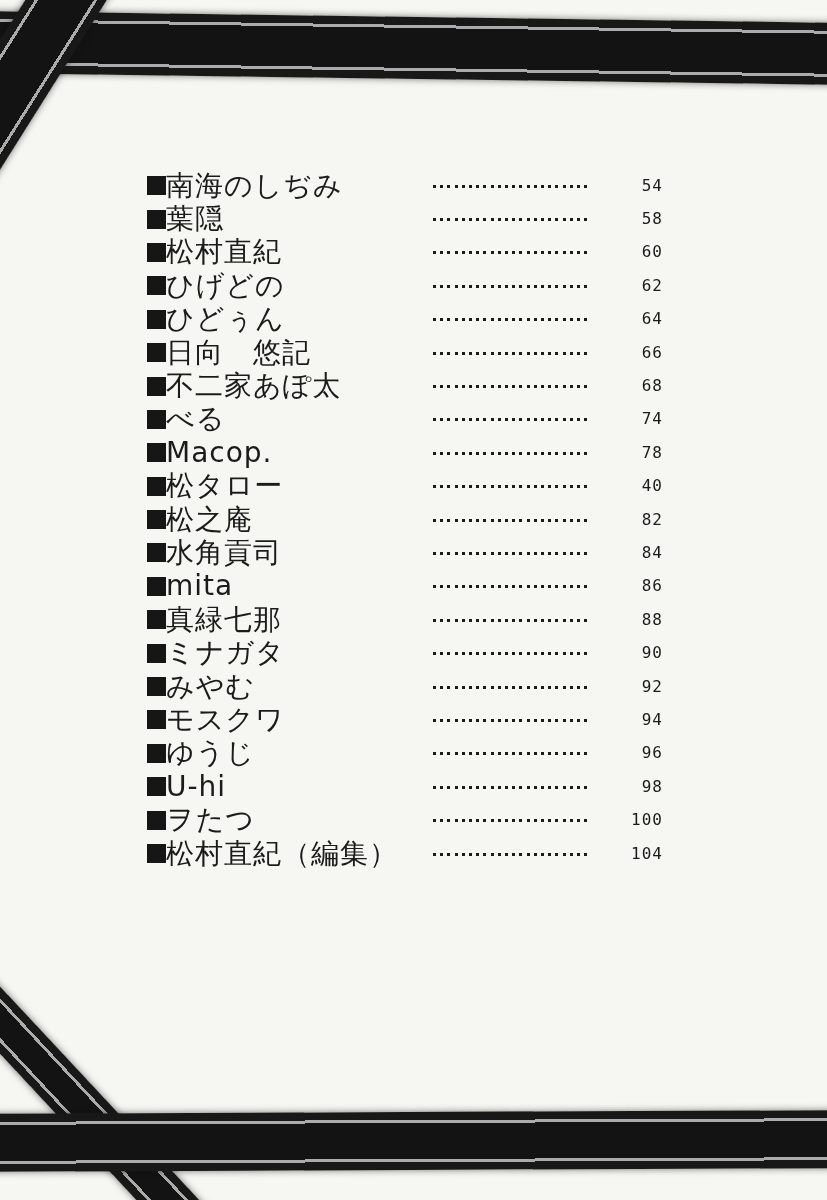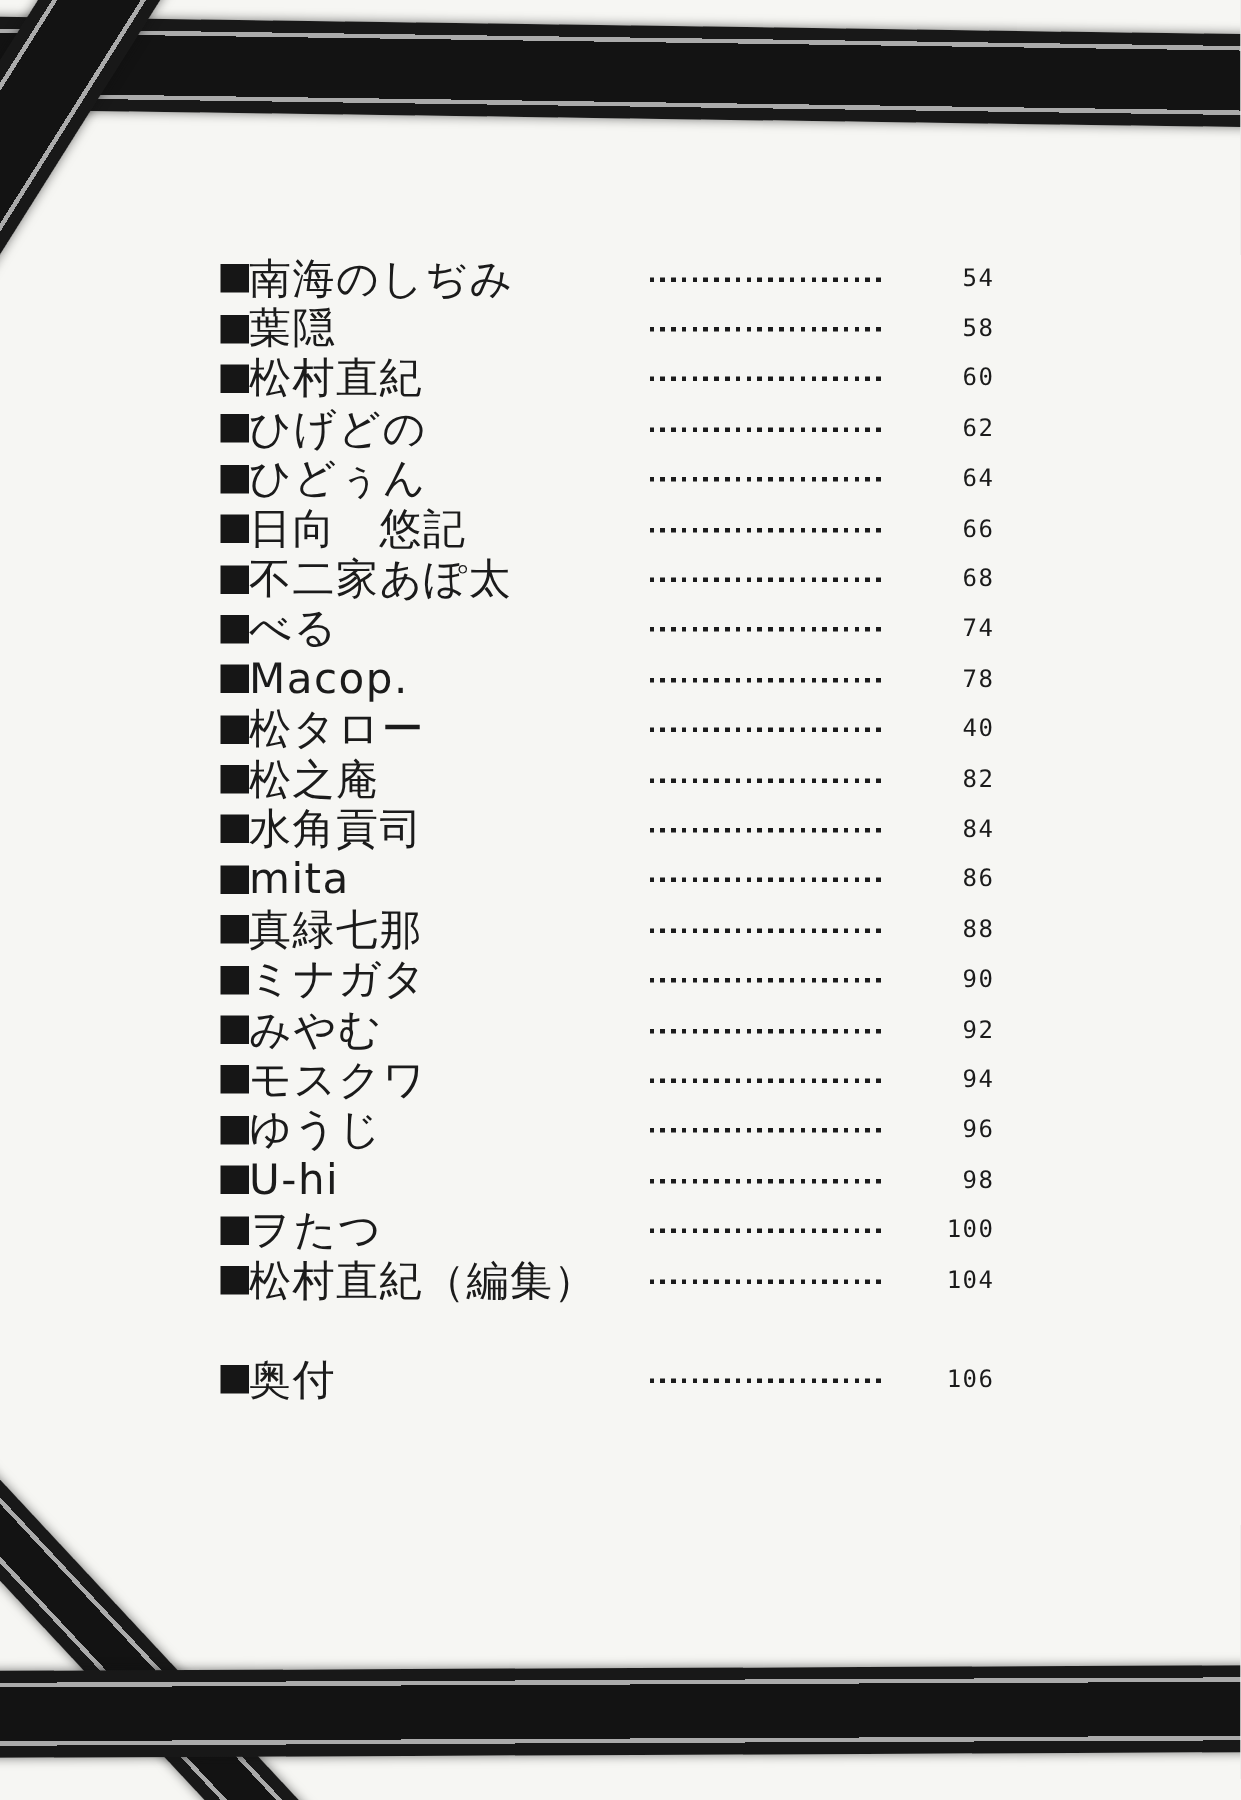--- a/index.html
+++ b/index.html
@@ -221,21 +221,15 @@
       <span class="pagenum">100</span>
     </div>
 
     <div class="toc-row">
       <span class="bullet"></span>
       <span class="label">松村直紀（編集）</span>
       <span class="dots"></span>
       <span class="pagenum">104</span>
     </div>
 
-    <div class="toc-row final">
-      <span class="bullet"></span>
-      <span class="label">奥付</span>
-      <span class="dots"></span>
-      <span class="pagenum">106</span>
-    </div>
   </div>
 
 </div>
 
 </body></html>

